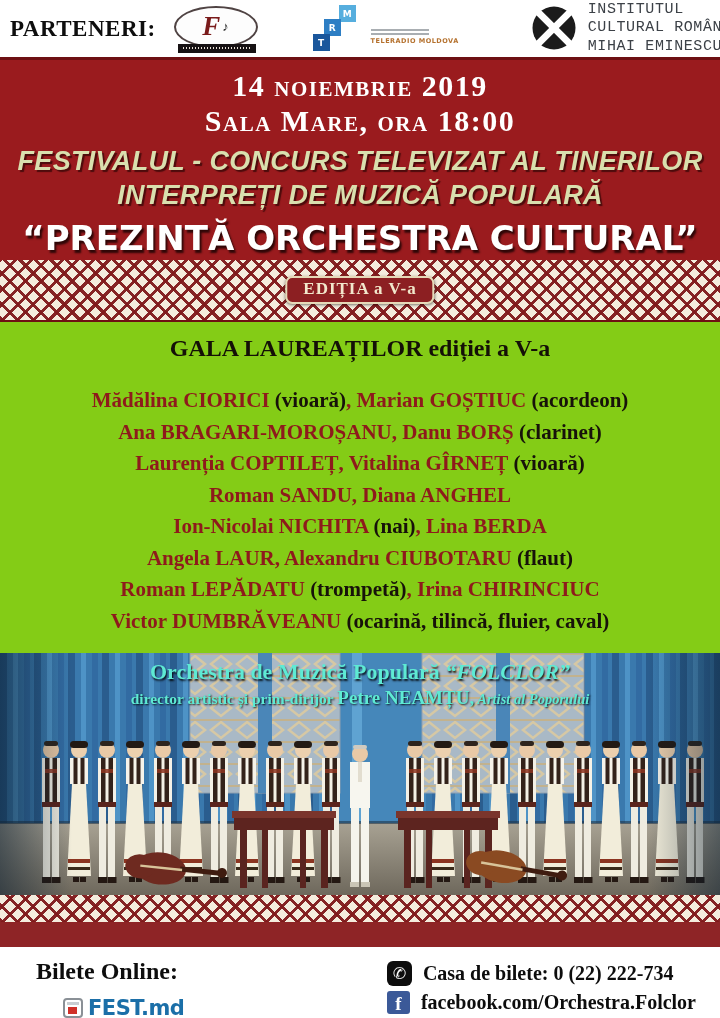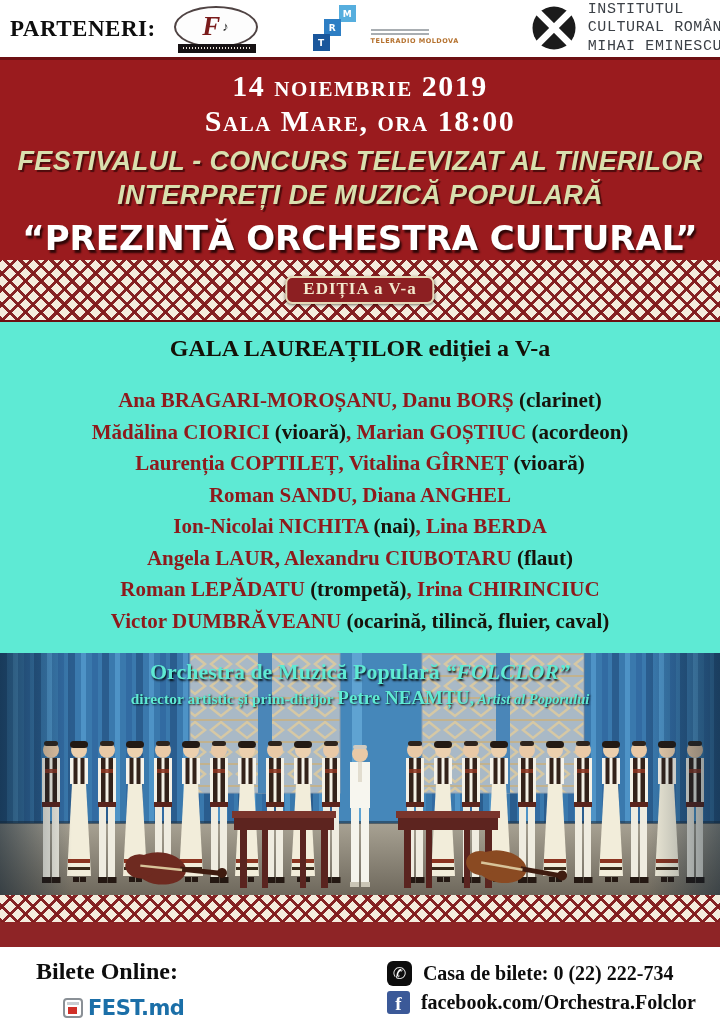--- a/index.html
+++ b/index.html
@@ -54,21 +54,21 @@
       repeating-linear-gradient(45deg,  rgba(128,25,27,.95) 0 3px, transparent 3px 11px),
       repeating-linear-gradient(-45deg, rgba(128,25,27,.95) 0 3px, transparent 3px 11px); }
   .band-top    { height:62px; border-bottom:2px solid #6e1013; }
   .band-bottom { height:27px; }
   .edition-box { position:absolute; left:50%; top:50%; transform:translate(-50%,-50%);
       z-index:2; background:#8c1f22; border:2px solid #e6d9b8; border-radius:7px;
       padding:1px 16px 3px; color:#f2e8cc; font-weight:bold; font-size:17px;
       letter-spacing:1px; box-shadow:0 1px 3px rgba(0,0,0,.5); white-space:nowrap; }
 
   
-  .gala { height:331px; background:#5eead4; text-align:center; }
+  .gala { height:331px; background:#84cc16; text-align:center; }
   .gala-title { padding-top:13px; font-size:24px; font-weight:bold; color:#141007; }
   .performers { margin-top:23px; }
   .perf-line { font-size:21px; font-weight:bold; line-height:31.5px; }
   .pname { color:#8e1a1c; }
   .instr { color:#17120a; }
 
   
   .photo { height:242px; position:relative; background:#35699c; }
   .photo svg { position:absolute; inset:0; }
   .captions { position:absolute; top:6px; left:0; right:0; text-align:center; color:#5eead4; z-index:3; }
@@ -154,22 +154,22 @@
     <div class="banner-presents">“PREZINTĂ ORCHESTRA CULTURAL”</div>
   </section>
 
   <div class="band band-top">
     <span class="edition-box">EDIȚIA a V-a</span>
   </div>
 
   <section class="gala">
     <div class="gala-title">GALA LAUREAȚILOR ediției a V-a</div>
     <div class="performers">
+        <div class="perf-line"><span class="pname">Mădălina CIORICI </span><span class="instr">(vioară)</span><span class="pname">, Marian GOȘTIUC </span><span class="instr">(acordeon)</span></div>
         <div class="perf-line"><span class="pname">Ana BRAGARI-MOROȘANU, Danu BORȘ </span><span class="instr">(clarinet)</span></div>
-        <div class="perf-line"><span class="pname">Mădălina CIORICI </span><span class="instr">(vioară)</span><span class="pname">, Marian GOȘTIUC </span><span class="instr">(acordeon)</span></div>
         <div class="perf-line"><span class="pname">Laurenția COPTILEȚ, Vitalina GÎRNEȚ </span><span class="instr">(vioară)</span></div>
         <div class="perf-line"><span class="pname">Roman SANDU, Diana ANGHEL</span></div>
         <div class="perf-line"><span class="pname">Ion-Nicolai  NICHITA </span><span class="instr">(nai)</span><span class="pname">, Lina BERDA</span></div>
         <div class="perf-line"><span class="pname">Angela LAUR, Alexandru CIUBOTARU </span><span class="instr">(flaut)</span></div>
         <div class="perf-line"><span class="pname">Roman LEPĂDATU </span><span class="instr">(trompetă)</span><span class="pname">, Irina CHIRINCIUC</span></div>
         <div class="perf-line"><span class="pname">Victor DUMBRĂVEANU </span><span class="instr">(ocarină, tilincă, fluier, caval)</span></div>
       </div>
   </section>
 
   <section class="photo">

